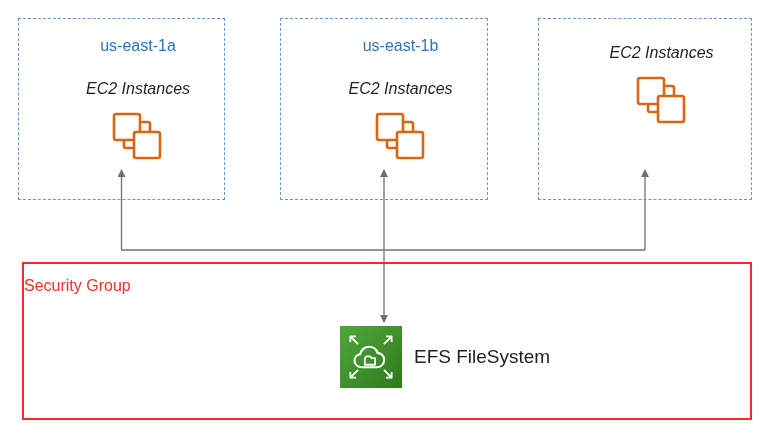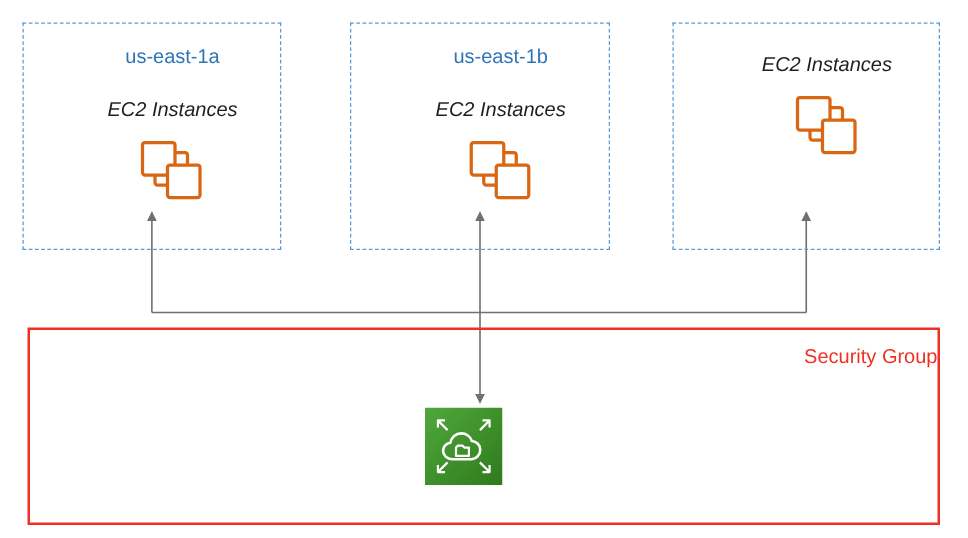--- a/index.html
+++ b/index.html
@@ -56,24 +56,23 @@
     position: absolute;
     left: 22px; top: 262px;
     width: 730px; height: 158px;
     border: 2px solid var(--sg-red, #ED3124);
     box-sizing: border-box;
     background: transparent;
   }
   .sg-label {
     position: absolute;
     left: 0; right: 0; top: 13px;
-    text-align: right;
+    text-align: left;
     font-size: 16px;
     color: var(--sg-red, #ED3124);
-    padding-left: 38px;
   }
   .efs-icon-wrap {
     position: absolute;
     left: 316px; top: 62px;
     width: 62px; height: 62px;
   }
   .efs-glyph { stroke: #ffffff; fill: none; stroke-width: 2; stroke-linejoin: round; }
   .efs-glyph-thin { stroke: #ffffff; fill: none; stroke-width: 1.7; stroke-linejoin: round; }
   .efs-label {
     position: absolute;
@@ -152,15 +151,16 @@
         <path class="efs-glyph-thin" d="M42.5,17.5 L50,10 M44.5,10 H50 V15.5"></path>
         <path class="efs-glyph-thin" d="M17.5,42.5 L10,50 M10,44.5 V50 H15.5"></path>
         <path class="efs-glyph-thin" d="M42.5,42.5 L50,50 M44.5,50 H50 V44.5"></path>
 
         <path class="efs-glyph" d="M21,40 C17,40 14,37 14,33.5 C14,30.3 16.4,27.7 19.6,27.3 C20.3,23.2 23.8,20 28.1,20 C31.9,20 35.2,22.5 36.3,26 C39.9,26.2 42.8,29.1 42.8,32.7 C42.8,36.7 39.6,40 35.6,40 Z"></path>
 
         <path class="efs-glyph-thin" d="M24,31 L24,37.5 L34,37.5 L34,31 L30.5,31 L29,29.5 L25.5,29.5 Z"></path>
       </svg>
     </div>
 
+    <div class="efs-label">EFS FileSystem</div>
   </div>
 
 </div>
 
 </body></html>

